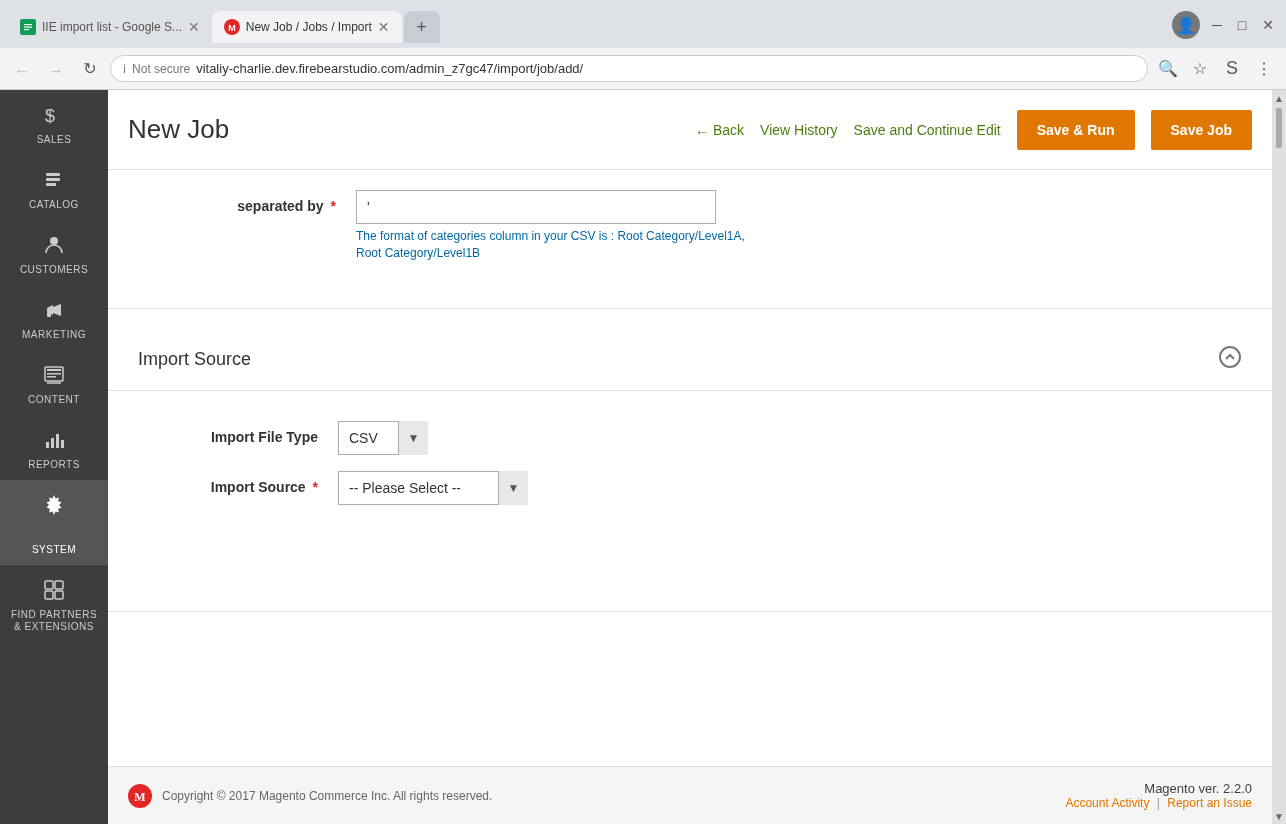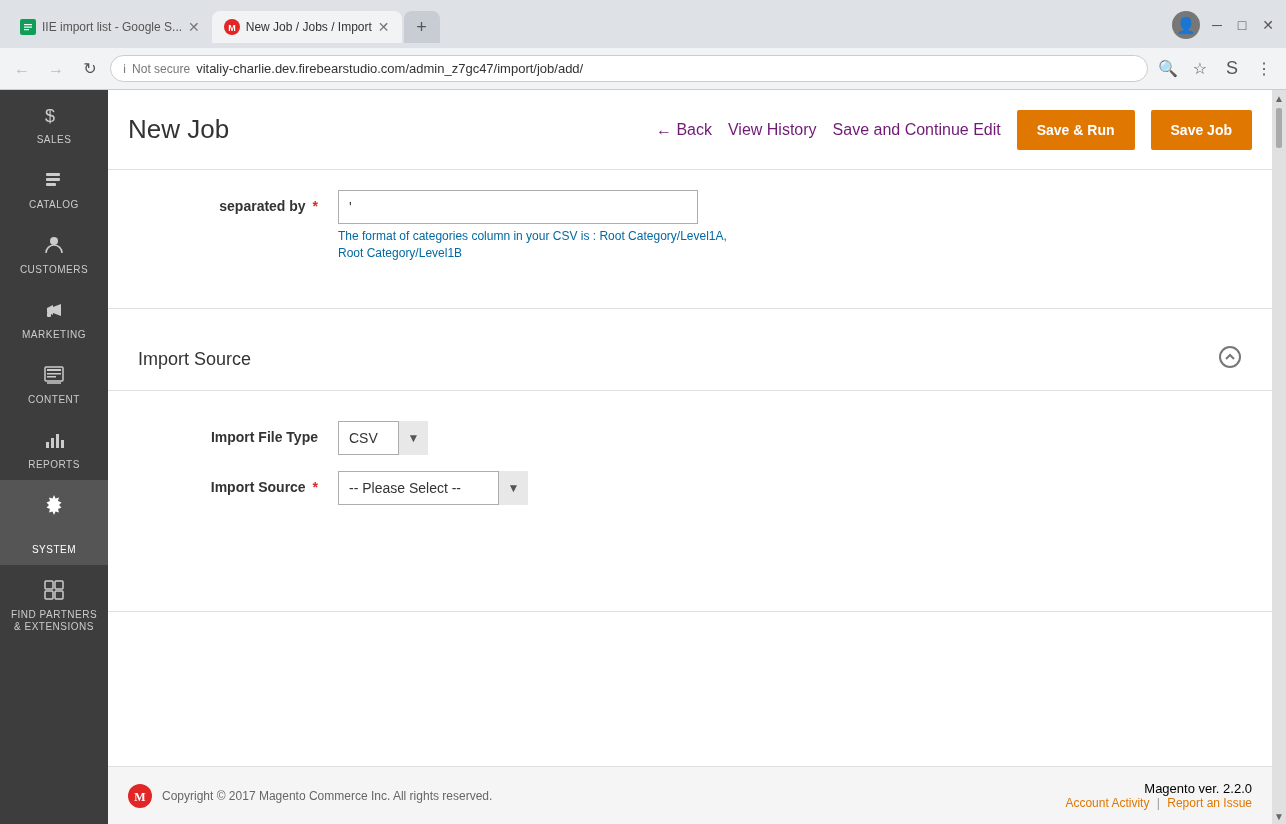--- a/index.html
+++ b/index.html
@@ -186,22 +186,22 @@
       color: #333;
       flex-shrink: 0;
     }
     .header-actions {
       display: flex;
       align-items: center;
       gap: 16px;
       margin-left: auto;
     }
     .header-link {
-      color: #701a75;
-      font-size: 16px;
+      color: #4d7c0f;
+      font-size: 14px;
       cursor: pointer;
       text-decoration: none;
       display: flex;
       align-items: center;
       gap: 4px;
     }
     .btn-orange {
       background: #e07700;
       color: #fff;
       border: none;
@@ -214,21 +214,21 @@
     }
 
     
     .form-area {
       background: #fff;
       margin: 0;
       flex: 1;
     }
 
     .form-section {
-      padding: 20px 30px;
+      padding: 20px 48px;
     }
 
     .field-row {
       display: flex;
       align-items: flex-start;
       margin-bottom: 16px;
     }
     .field-label {
       width: 200px;
       font-size: 14px;
@@ -345,21 +345,21 @@
     }
     .magento-logo {
       width: 24px;
       height: 24px;
       flex-shrink: 0;
     }
     .footer-right {
       text-align: right;
     }
     .footer-version {
-      color: #000000;
+      color: #404040;
       font-size: 13px;
     }
     .footer-links a {
       color: #e07700;
       text-decoration: none;
       font-size: 12px;
     }
     .footer-links .sep { color: #999; margin: 0 4px; }
 
     

